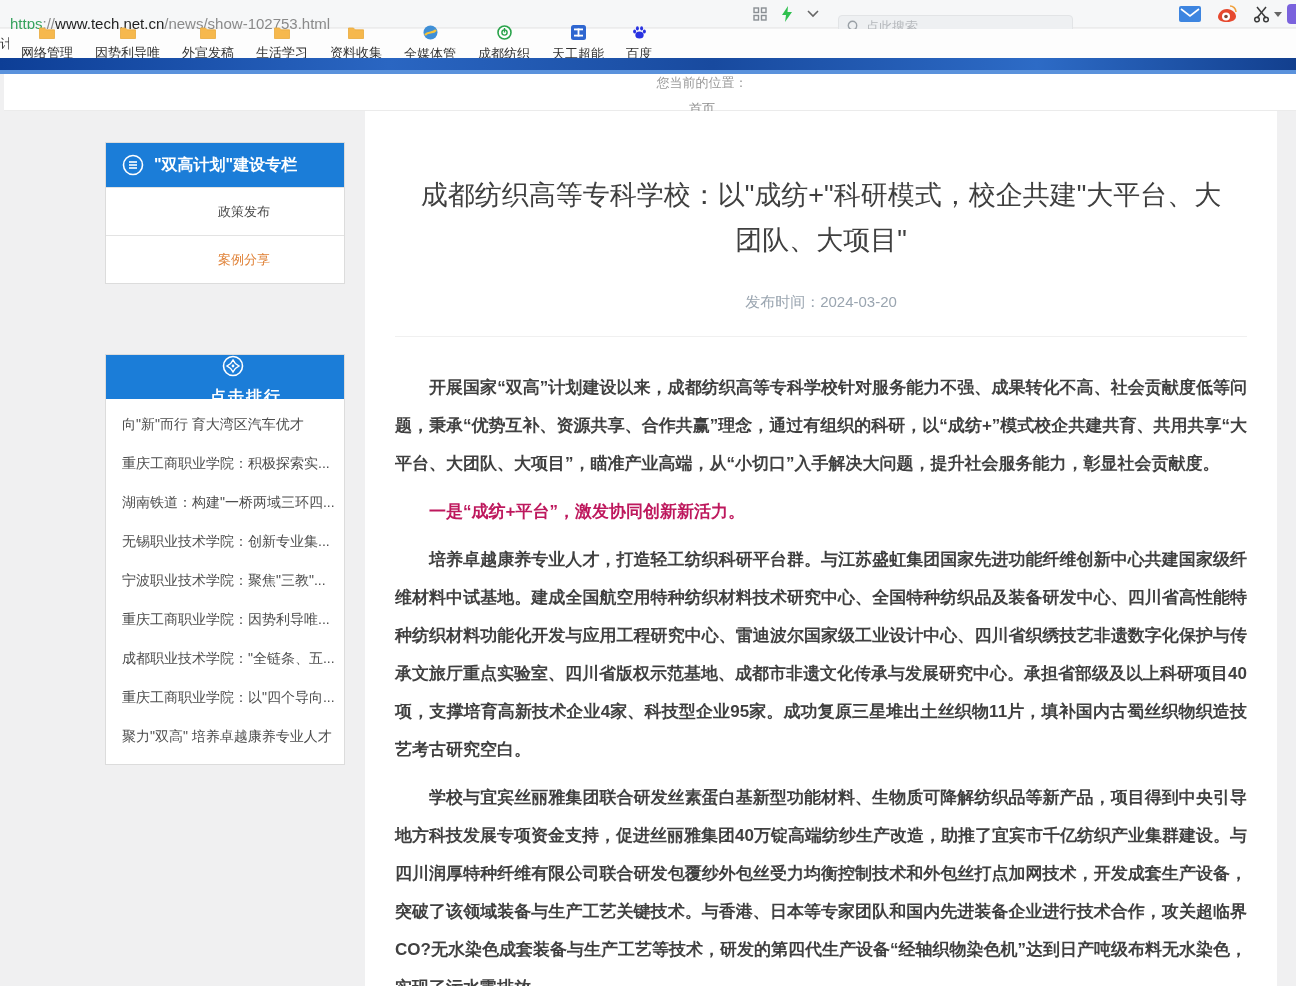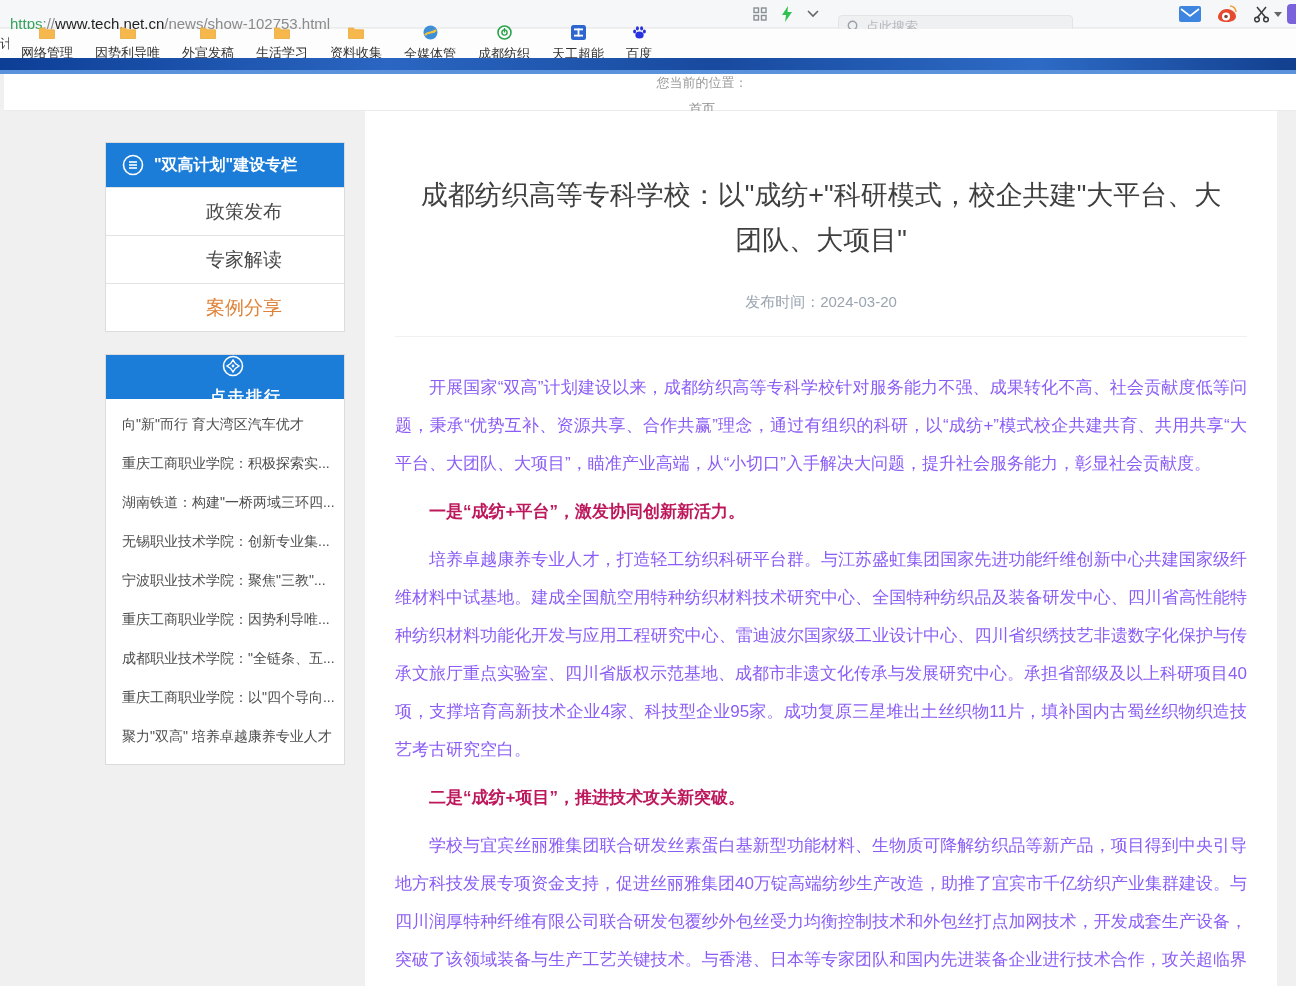--- a/index.html
+++ b/index.html
@@ -38,30 +38,30 @@
   .crumbbar{position:absolute;top:74px;left:4px;width:1296px;height:37px;background:#ffffff;border-bottom:1px solid #ebebeb;display:flex;align-items:center;padding-left:100px;font-size:13px;color:#9b9b9b;gap:8px;flex-direction:column;}
   .crumbbar a{color:#8d8d8d;text-decoration:none;}
   
   .sidebox{position:absolute;left:105px;width:240px;background:#fff;border:1px solid #dcdcdc;}
   .box1{top:142px;}
   .box2{top:354px;}
   .sidehead{height:44px;background:#1b7dd8;color:#fff;display:flex;align-items:center;padding-left:16px;gap:10px;font-size:16px;font-weight:bold;overflow:hidden;white-space:nowrap;}
   .sidehead .ht{overflow:hidden;max-width:176px;display:inline-block;}
   .box2 .sidehead{justify-content:flex-start;flex-direction:column;}
   .box2 .ht{margin-left:26px;letter-spacing:2px;}
-  .sideitem{height:48px;display:flex;align-items:center;justify-content:center;font-size:19px;color:#4a4a4a;border-top:1px solid #e3e3e3;cursor:pointer;background:#fff;padding-left:38px;}
+  .sideitem{height:48px;display:flex;align-items:center;justify-content:center;font-size:13px;color:#4a4a4a;border-top:1px solid #e3e3e3;cursor:pointer;background:#fff;padding-left:38px;}
   .sideitem.active{color:#e08136;}
   .ranklist{padding:6px 0 8px 0;}
   .rankitem{height:39px;display:flex;align-items:center;padding:0 10px 0 16px;font-size:14px;color:#4d4d4d;cursor:pointer;white-space:nowrap;overflow:hidden;}
   
   .maincol{position:absolute;left:365px;top:111px;width:912px;height:875px;background:#fff;padding:62px 30px 0 30px;overflow:hidden;}
   .art-title{font-size:27px;line-height:45px;color:#3f3f3f;text-align:center;font-weight:500;padding:0 20px;}
   .art-meta{margin-top:30px;text-align:center;font-size:15px;color:#9aa5b0;padding-bottom:24px;border-bottom:1px solid #f0f0f0;}
   .art-body{margin-top:32px;}
-  .para{font-size:17px;line-height:38px;color:#8b5cf6;text-indent:2em;text-align:justify;margin-bottom:10px;}
+  .para{font-size:17px;line-height:38px;color:#404040;text-indent:2em;text-align:justify;margin-bottom:10px;font-weight:bold;}
   .para.bold{font-weight:bold;color:#be185d;}
   
   .icn{display:inline-block;line-height:0;}
   .drop-arrow{width:0;height:0;border-left:4px solid transparent;border-right:4px solid transparent;border-top:5px solid #666;display:inline-block;margin-left:3px;}
 </style>
 </head>
 <body>
 
 <div class="topbar">
   <div class="urlbar">
@@ -222,23 +222,20 @@
           <circle cx="11" cy="11" r="9.5" fill="none" stroke="#fff" stroke-width="1.6"></circle>
           <line x1="7" y1="8" x2="15" y2="8" stroke="#fff" stroke-width="1.6"></line>
           <line x1="7" y1="11" x2="15" y2="11" stroke="#fff" stroke-width="1.6"></line>
           <line x1="7" y1="14" x2="15" y2="14" stroke="#fff" stroke-width="1.6"></line>
         </svg>
     </span>
     <span class="ht">"双高计划"建设专栏</span>
   </div>
   <div class="sideitem">
       <span>政策发布</span>
-    </div>
-  <div class="sideitem">
-      <span>专家解读</span>
     </div>
   <div class="sideitem active">
       <span>案例分享</span>
     </div>
 </div>
 
 <div class="sidebox box2">
   <div class="sidehead">
     <span class="icn">
       <svg width="22" height="22" viewBox="0 0 22 22">
@@ -264,17 +261,16 @@
 
 <div class="maincol">
   <h1 class="art-title">成都纺织高等专科学校：以"成纺+"科研模式，校企共建"大平台、大团队、大项目"</h1>
   <div class="art-meta">
     <span>发布时间：</span><span>2024-03-20</span>
   </div>
   <div class="art-body">
     <p class="para">开展国家“双高”计划建设以来，成都纺织高等专科学校针对服务能力不强、成果转化不高、社会贡献度低等问题，秉承“优势互补、资源共享、合作共赢”理念，通过有组织的科研，以“成纺+”模式校企共建共育、共用共享“大平台、大团队、大项目”，瞄准产业高端，从“小切口”入手解决大问题，提升社会服务能力，彰显社会贡献度。</p>
     <p class="para bold">一是“成纺+平台”，激发协同创新新活力。</p>
     <p class="para">培养卓越康养专业人才，打造轻工纺织科研平台群。与江苏盛虹集团国家先进功能纤维创新中心共建国家级纤维材料中试基地。建成全国航空用特种纺织材料技术研究中心、全国特种纺织品及装备研发中心、四川省高性能特种纺织材料功能化开发与应用工程研究中心、雷迪波尔国家级工业设计中心、四川省织绣技艺非遗数字化保护与传承文旅厅重点实验室、四川省版权示范基地、成都市非遗文化传承与发展研究中心。承担省部级及以上科研项目40项，支撑培育高新技术企业4家、科技型企业95家。成功复原三星堆出土丝织物11片，填补国内古蜀丝织物织造技艺考古研究空白。</p>
-    <p class="para bold">二是“成纺+项目”，推进技术攻关新突破。</p>
     <p class="para">学校与宜宾丝丽雅集团联合研发丝素蛋白基新型功能材料、生物质可降解纺织品等新产品，项目得到中央引导地方科技发展专项资金支持，促进丝丽雅集团40万锭高端纺纱生产改造，助推了宜宾市千亿纺织产业集群建设。与四川润厚特种纤维有限公司联合研发包覆纱外包丝受力均衡控制技术和外包丝打点加网技术，开发成套生产设备，突破了该领域装备与生产工艺关键技术。与香港、日本等专家团队和国内先进装备企业进行技术合作，攻关超临界CO?无水染色成套装备与生产工艺等技术，研发的第四代生产设备“经轴织物染色机”达到日产吨级布料无水染色，实现了污水零排放。</p>
 
   </div>
 </div>
 
 </body></html>

